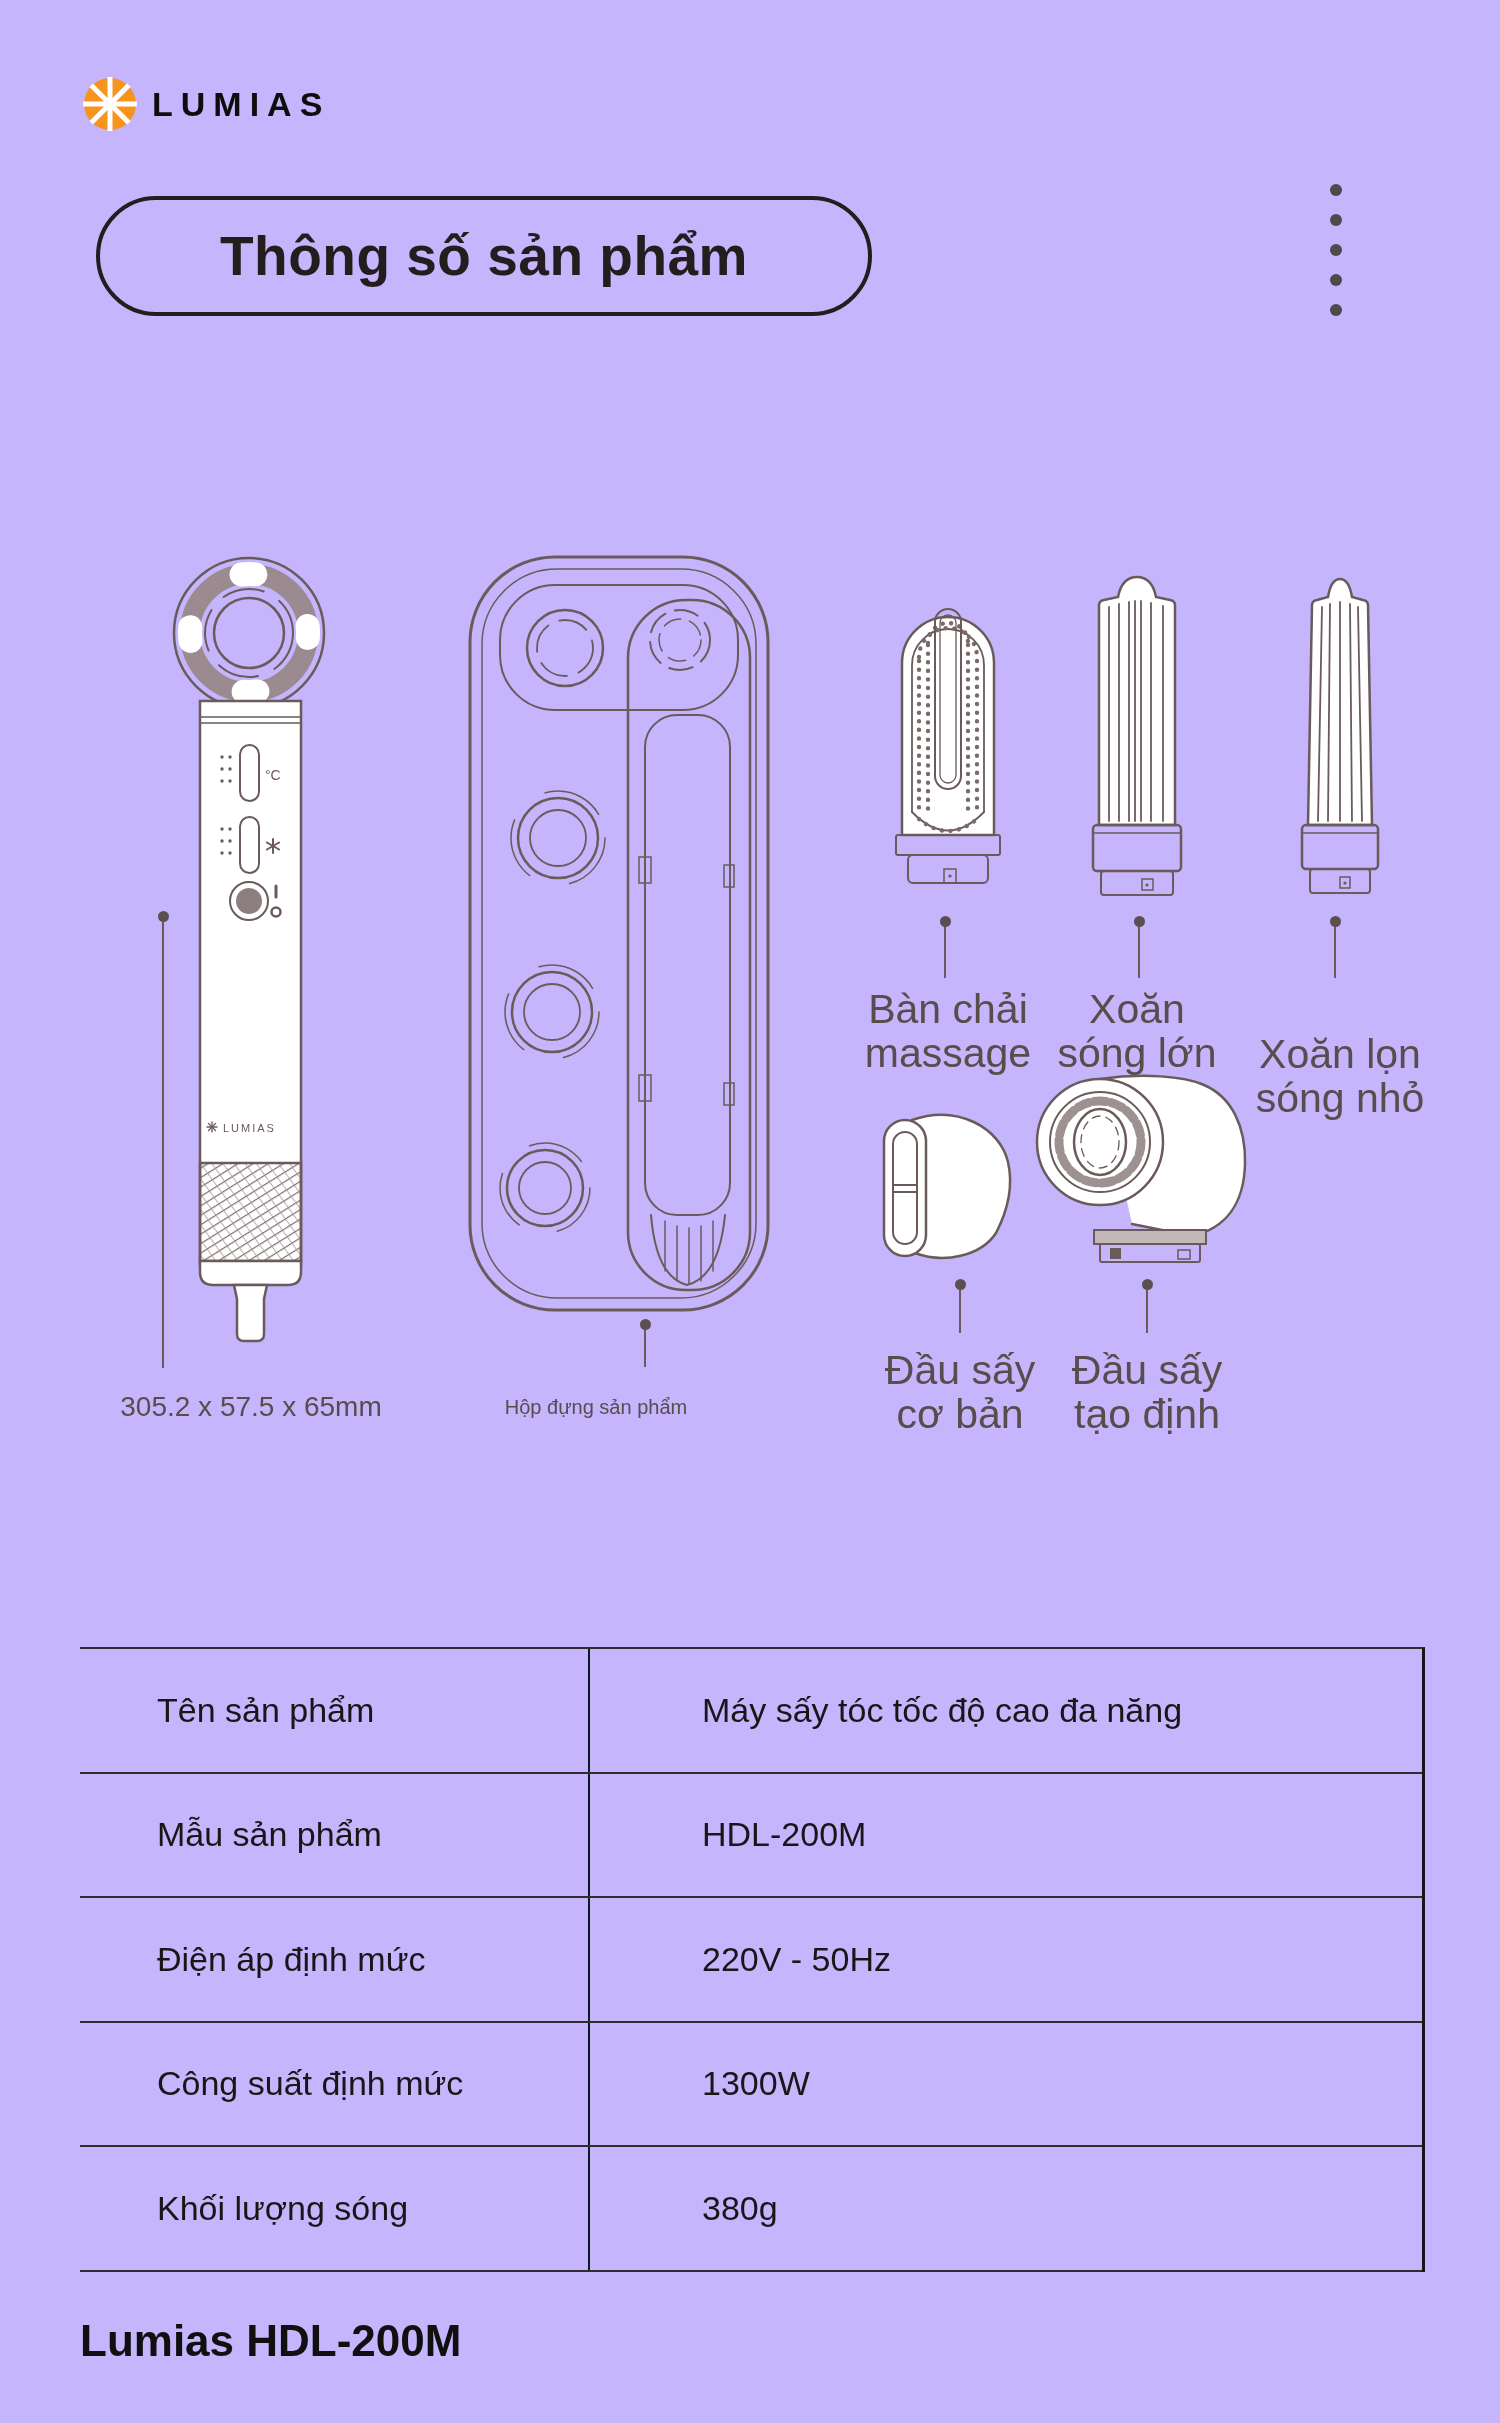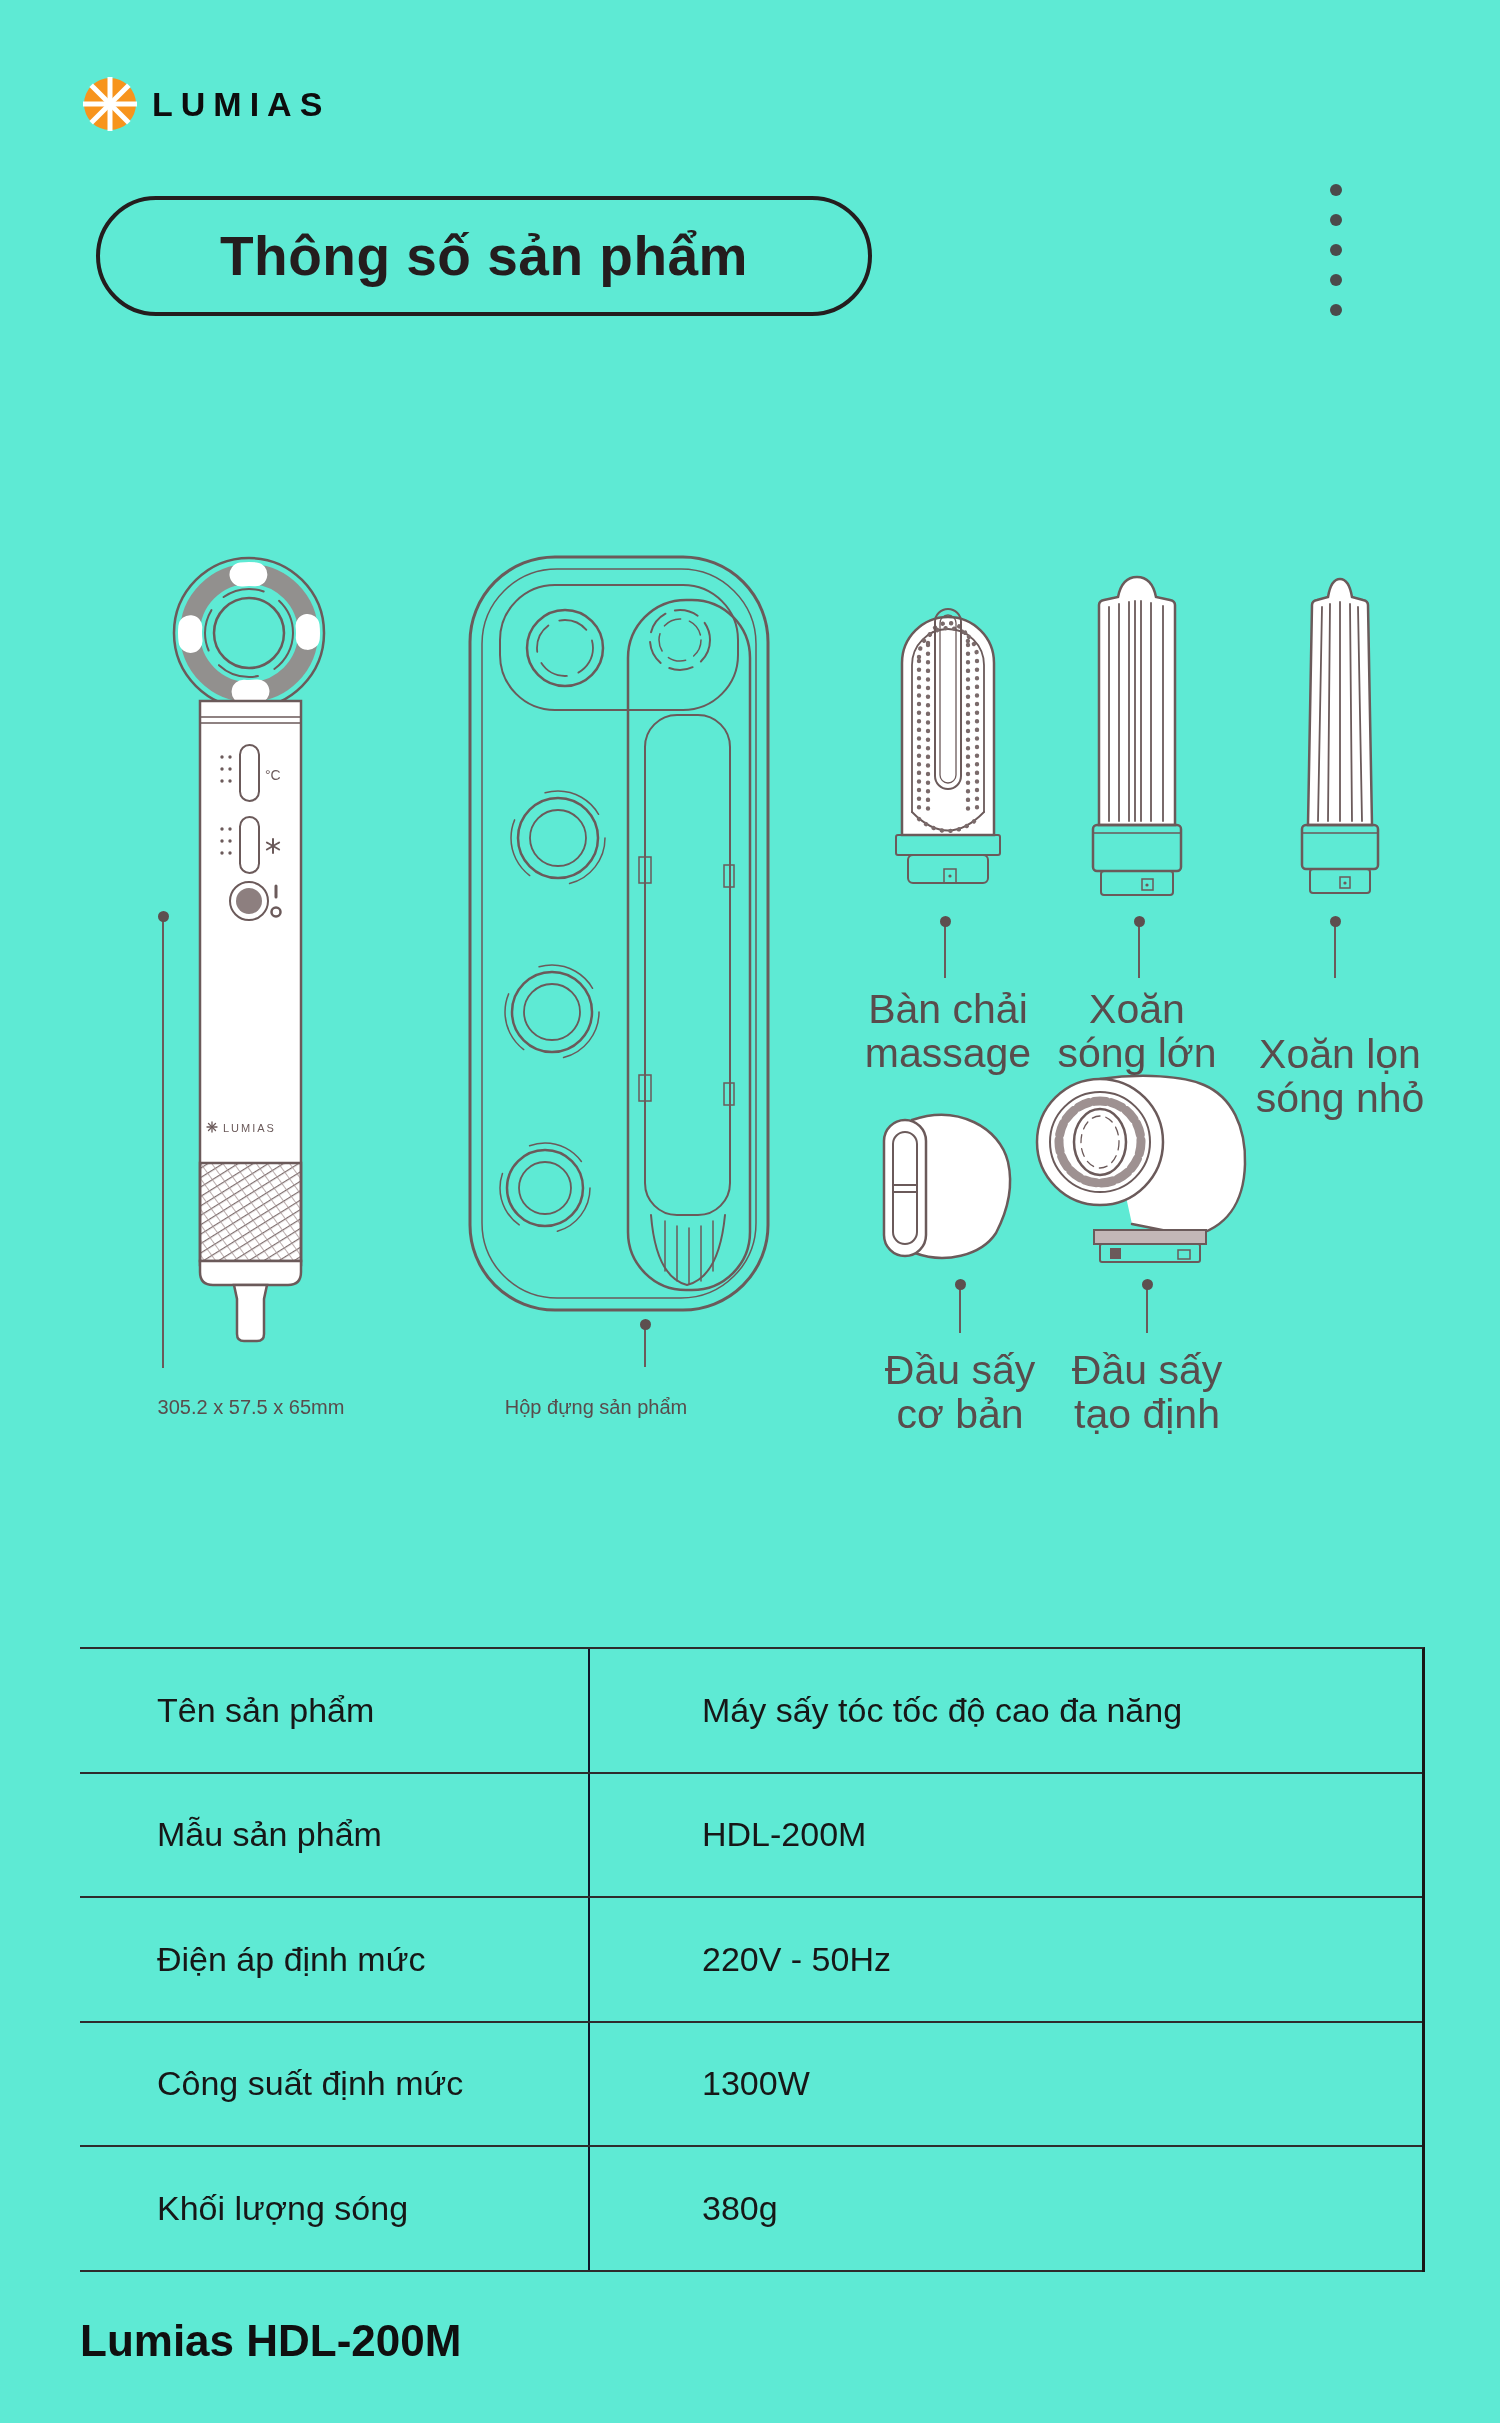--- a/index.html
+++ b/index.html
@@ -1,16 +1,16 @@
 <!DOCTYPE html>
 <html><head>
 <meta charset="utf-8">
 <style>
   html,body{margin:0;padding:0;background:#ffffff;}
-  #canvas{position:relative;width:1500px;height:2423px;background:#5eead4;overflow:hidden;
+  #canvas{position:relative;width:1500px;height:2423px;background:#c4b5fd;overflow:hidden;
           font-family:"Liberation Sans","DejaVu Sans",sans-serif;}
 
   
   .logo{position:absolute;left:83px;top:77px;display:flex;align-items:center;gap:15px;}
   .logo-text{font-size:34px;font-weight:700;letter-spacing:8px;color:#0d0d0d;transform:scaleY(.96);}
 
   .title-pill{position:absolute;left:96px;top:196px;width:776px;height:120px;box-sizing:border-box;
               border:4px solid #241d1e;border-radius:62px;display:flex;align-items:center;justify-content:center;}
   .title-pill span{font-size:55px;font-weight:700;color:#241d1e;letter-spacing:.5px;}
 
@@ -277,21 +277,21 @@
   </svg>
 
   <div class="leader" style="left:162px;top:921px;height:447px;"></div>
   <div class="leader" style="left:644px;top:1329px;height:38px;"></div>
   <div class="leader" style="left:944px;top:926px;height:52px;"></div>
   <div class="leader" style="left:1138px;top:926px;height:52px;"></div>
   <div class="leader" style="left:1334px;top:926px;height:52px;"></div>
   <div class="leader" style="left:959px;top:1289px;height:44px;"></div>
   <div class="leader" style="left:1146px;top:1289px;height:44px;"></div>
 
-  <div class="diagram-label" style="left:51px;top:1385px;width:400px;font-size:20px;">305.2 x 57.5 x 65mm</div>
+  <div class="diagram-label" style="left:51px;top:1385px;width:400px;font-size:28px;">305.2 x 57.5 x 65mm</div>
   <div class="diagram-label" style="left:396px;top:1385px;width:400px;font-size:20px;">Hộp đựng sản phẩm</div>
 
   <div class="diagram-label" style="left:848px;top:987px;width:200px;">
     <div>Bàn chải</div>
     <div>massage</div>
   </div>
   <div class="diagram-label" style="left:1032px;top:987px;width:210px;">
     <div>Xoăn</div>
     <div>sóng lớn</div>
   </div>

